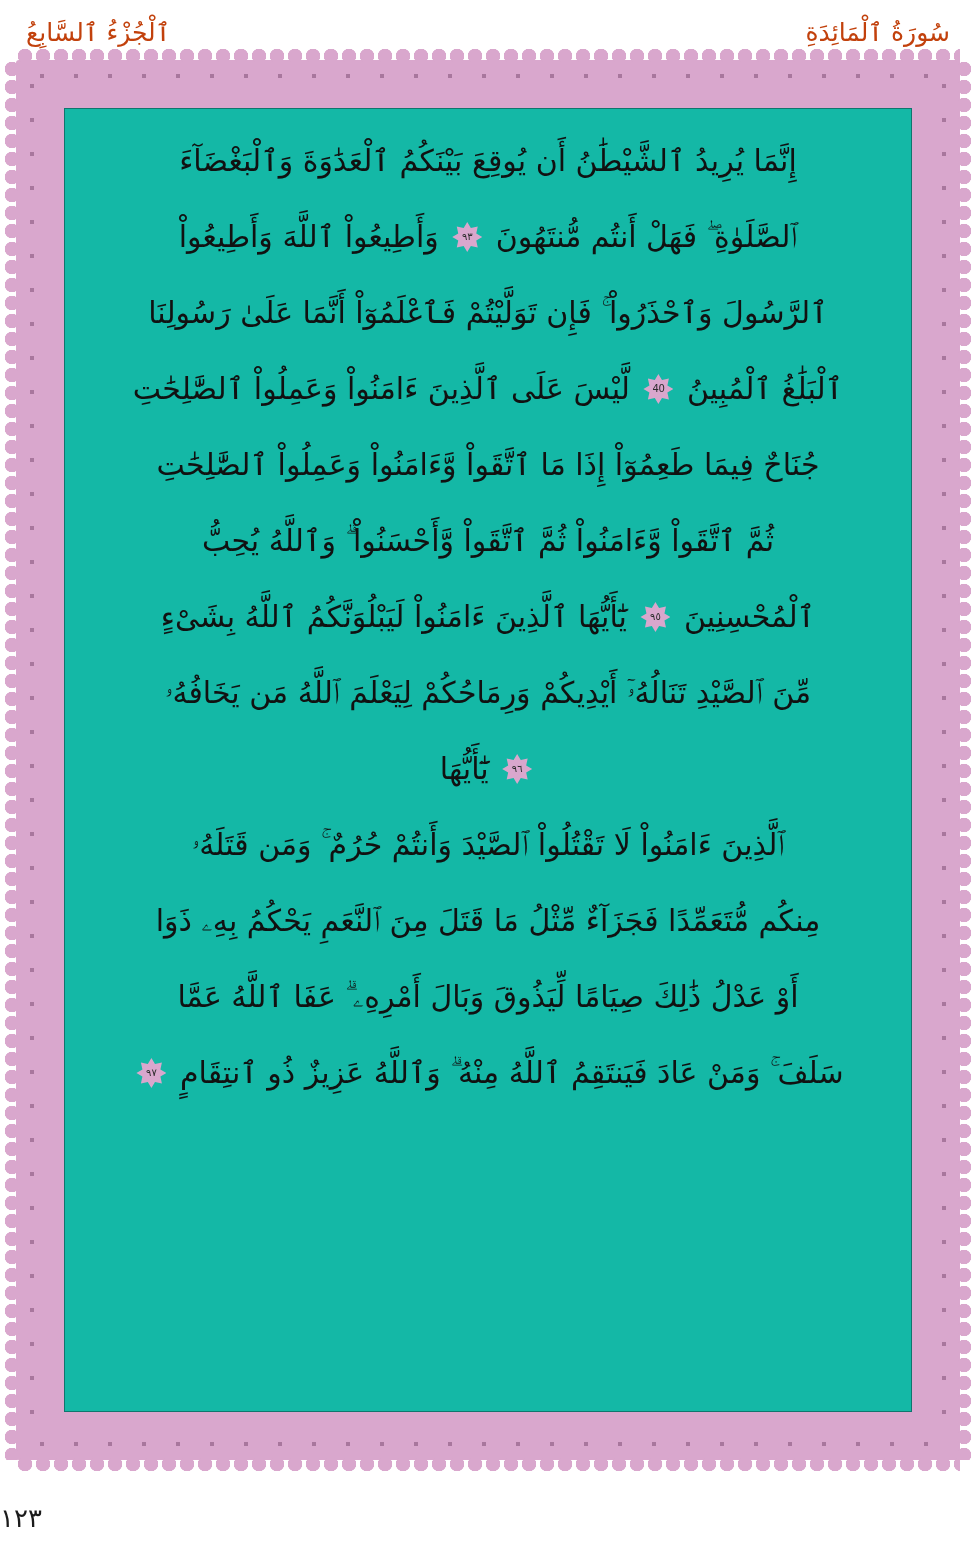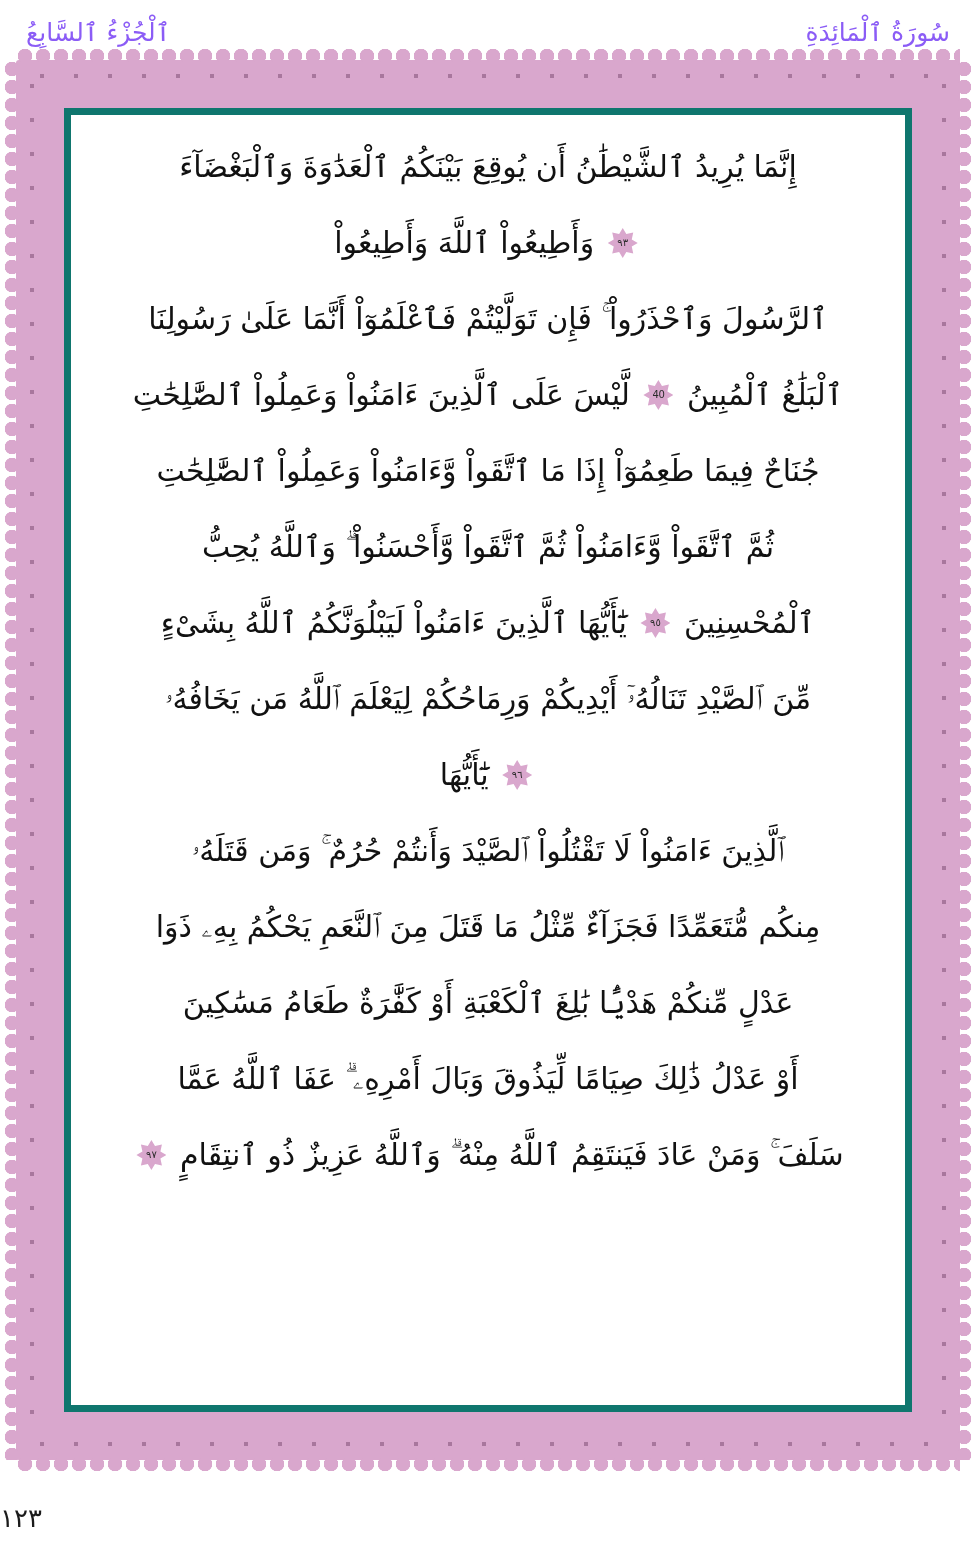--- a/index.html
+++ b/index.html
@@ -24,21 +24,21 @@
     height: 48px;
     display: flex;
     align-items: center;
     justify-content: space-between;
     padding: 0 26px;
     box-sizing: border-box;
   }
   .header-text {
     font-family: "DejaVu Sans", sans-serif;
     font-size: 25px;
-    color: #8b5cf6;
+    color: #c2410c;
     direction: rtl;
     white-space: nowrap;
     letter-spacing: -1px;
   }
 
   
   .frame-outer {
     position: absolute;
     top: 60px;
     left: 16px;
@@ -91,22 +91,22 @@
   }
   .dots-h.top { top: 14px; }
   .dots-h.bottom { bottom: 14px; }
 
   .frame-inner {
     position: absolute;
     top: 48px;
     left: 48px;
     right: 48px;
     bottom: 48px;
-    background: #ffffff;
-    border: 7px solid #0f766e;
+    background: #14b8a6;
+    border: 1px solid #0f766e;
   }
 
   
   .text-page {
     position: absolute;
     top: 14px;
     left: 18px;
     right: 18px;
     bottom: 14px;
     direction: rtl;
@@ -181,20 +181,21 @@
 
   <div class="frame-inner">
     <div class="text-page">
 
       <div class="ayah-line">
         <span>إِنَّمَا يُرِيدُ ٱلشَّيْطَٰنُ أَن يُوقِعَ بَيْنَكُمُ ٱلْعَدَٰوَةَ وَٱلْبَغْضَآءَ</span>
       </div>
 
 
       <div class="ayah-line">
+        <span>ٱلصَّلَوٰةِ ۖ فَهَلْ أَنتُم مُّنتَهُونَ</span>
         <span class="marker">
           <span class="star"></span>
           <span class="num">٩٣</span>
         </span>
         <span>وَأَطِيعُواْ ٱللَّهَ وَأَطِيعُواْ</span>
       </div>
 
       <div class="ayah-line">
         <span>ٱلرَّسُولَ وَٱحْذَرُواْ ۚ فَإِن تَوَلَّيْتُمْ فَٱعْلَمُوٓاْ أَنَّمَا عَلَىٰ رَسُولِنَا</span>
       </div>
@@ -238,23 +239,20 @@
       </div>
 
       <div class="ayah-line">
         <span>ٱلَّذِينَ ءَامَنُواْ لَا تَقْتُلُواْ ٱلصَّيْدَ وَأَنتُمْ حُرُمٌ ۚ وَمَن قَتَلَهُۥ</span>
       </div>
 
       <div class="ayah-line">
         <span>مِنكُم مُّتَعَمِّدًا فَجَزَآءٌ مِّثْلُ مَا قَتَلَ مِنَ ٱلنَّعَمِ يَحْكُمُ بِهِۦ ذَوَا</span>
       </div>
 
-      <div class="ayah-line">
-        <span>عَدْلٍ مِّنكُمْ هَدْيًۢا بَٰلِغَ ٱلْكَعْبَةِ أَوْ كَفَّٰرَةٌ طَعَامُ مَسَٰكِينَ</span>
-      </div>
 
       <div class="ayah-line">
         <span>أَوْ عَدْلُ ذَٰلِكَ صِيَامًا لِّيَذُوقَ وَبَالَ أَمْرِهِۦ ۗ عَفَا ٱللَّهُ عَمَّا</span>
       </div>
 
       <div class="ayah-line">
         <span>سَلَفَ ۚ وَمَنْ عَادَ فَيَنتَقِمُ ٱللَّهُ مِنْهُ ۗ وَٱللَّهُ عَزِيزٌ ذُو ٱنتِقَامٍ</span>
         <span class="marker">
           <span class="star"></span>
           <span class="num">٩٧</span>

